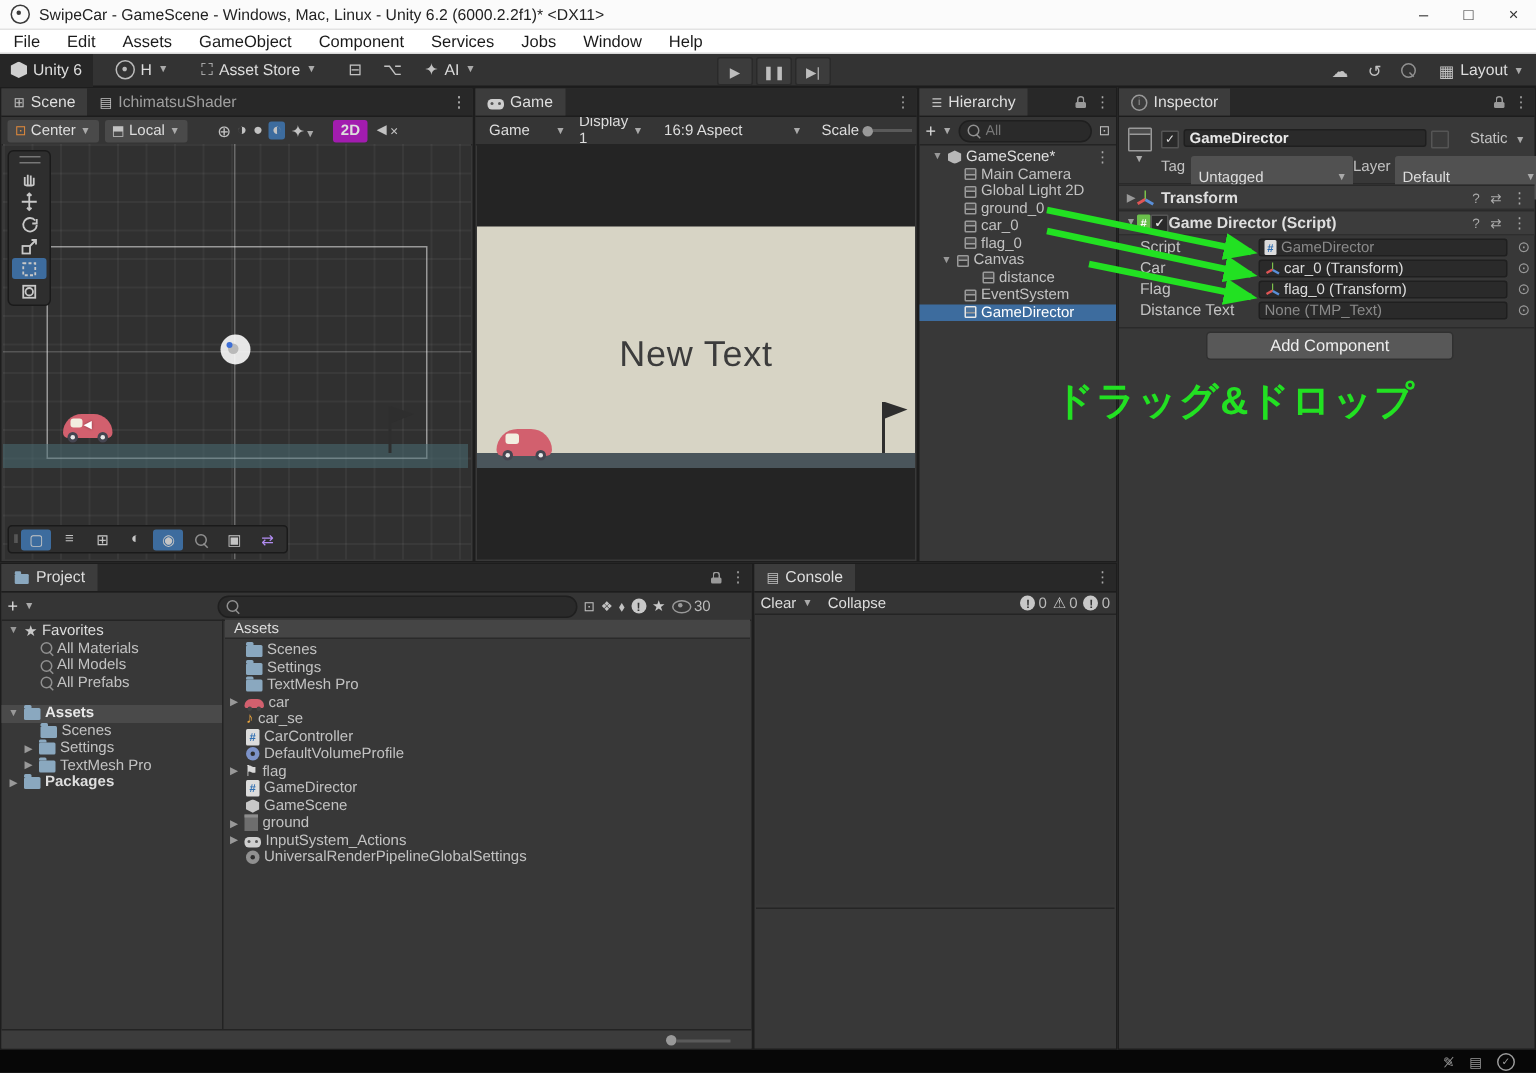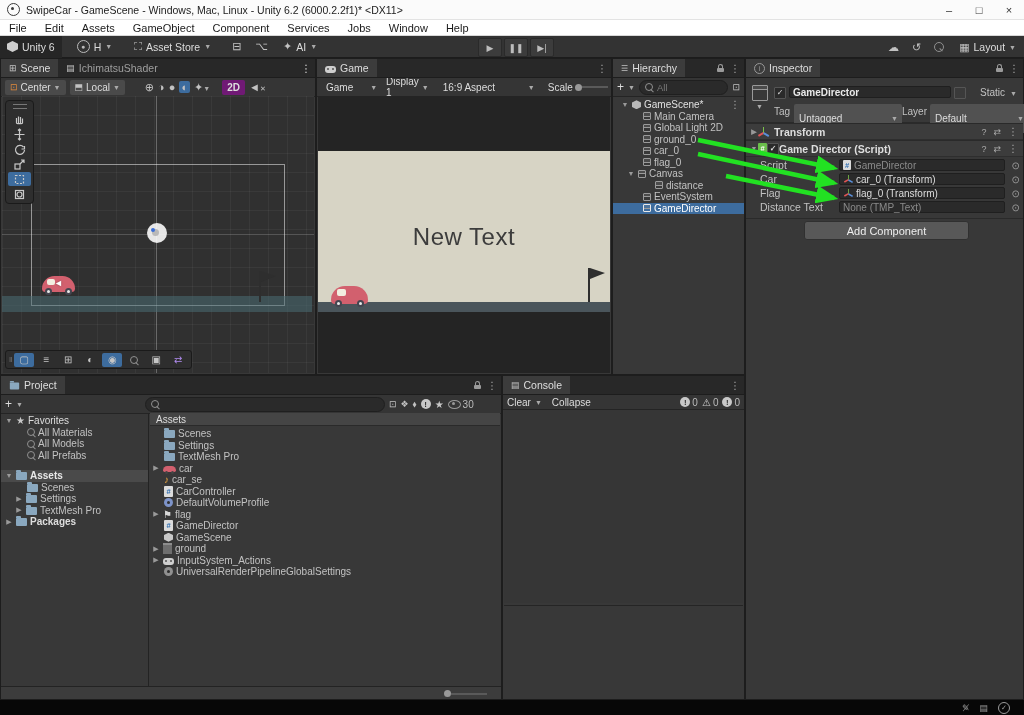--- a/index.html
+++ b/index.html
@@ -212,21 +212,21 @@
       <div class="chip">
         <span class="glyph" style="font-size:9px;">⬒</span>
         <span>Local</span>
           <span class="caret">▼</span>
       </div>
       <span class="glyph" style="margin-left:16px;">⊕</span>
       <span class="glyph">◑</span>
       <span class="glyph">●</span>
       <span class="glyph" style="background:#3d6c9e;border-radius:2px;padding:0 2px;">◐</span>
       <span class="glyph">✦<span class="caret">▼</span></span>
-      <span class="chip" style="background:#701a75;font-weight:bold;margin-left:8px;">
+      <span class="chip" style="background:#a21caf;font-weight:bold;margin-left:8px;">
           <span>2D</span>
         </span>
       <span class="glyph">◄<span style="font-size:7px;">✕</span></span>
       <div class="tab-right">
           <span class="kebab">⋮</span>
         </div>
     </div>
 
     <div class="scene-view">
 
@@ -705,14 +705,15 @@
   <svg id="arrow-overlay" viewBox="0 0 1024 715">
     <defs>
       <marker id="ah" markerWidth="5" markerHeight="4" refX="4" refY="2" orient="auto">
         <path d="M0,0 L5,2 L0,4 Z" fill="#22e122"></path>
       </marker>
     </defs>
     <line x1="698" y1="140" x2="834" y2="168" stroke="#22e122" stroke-width="4.5" marker-end="url(#ah)"></line>
     <line x1="698" y1="154" x2="834" y2="183" stroke="#22e122" stroke-width="4.5" marker-end="url(#ah)"></line>
     <line x1="726" y1="176" x2="834" y2="198" stroke="#22e122" stroke-width="4.5" marker-end="url(#ah)"></line>
   </svg>
+  <div class="dragdrop">ドラッグ&amp;ドロップ</div>
 
 </div>
 
 </body></html>

